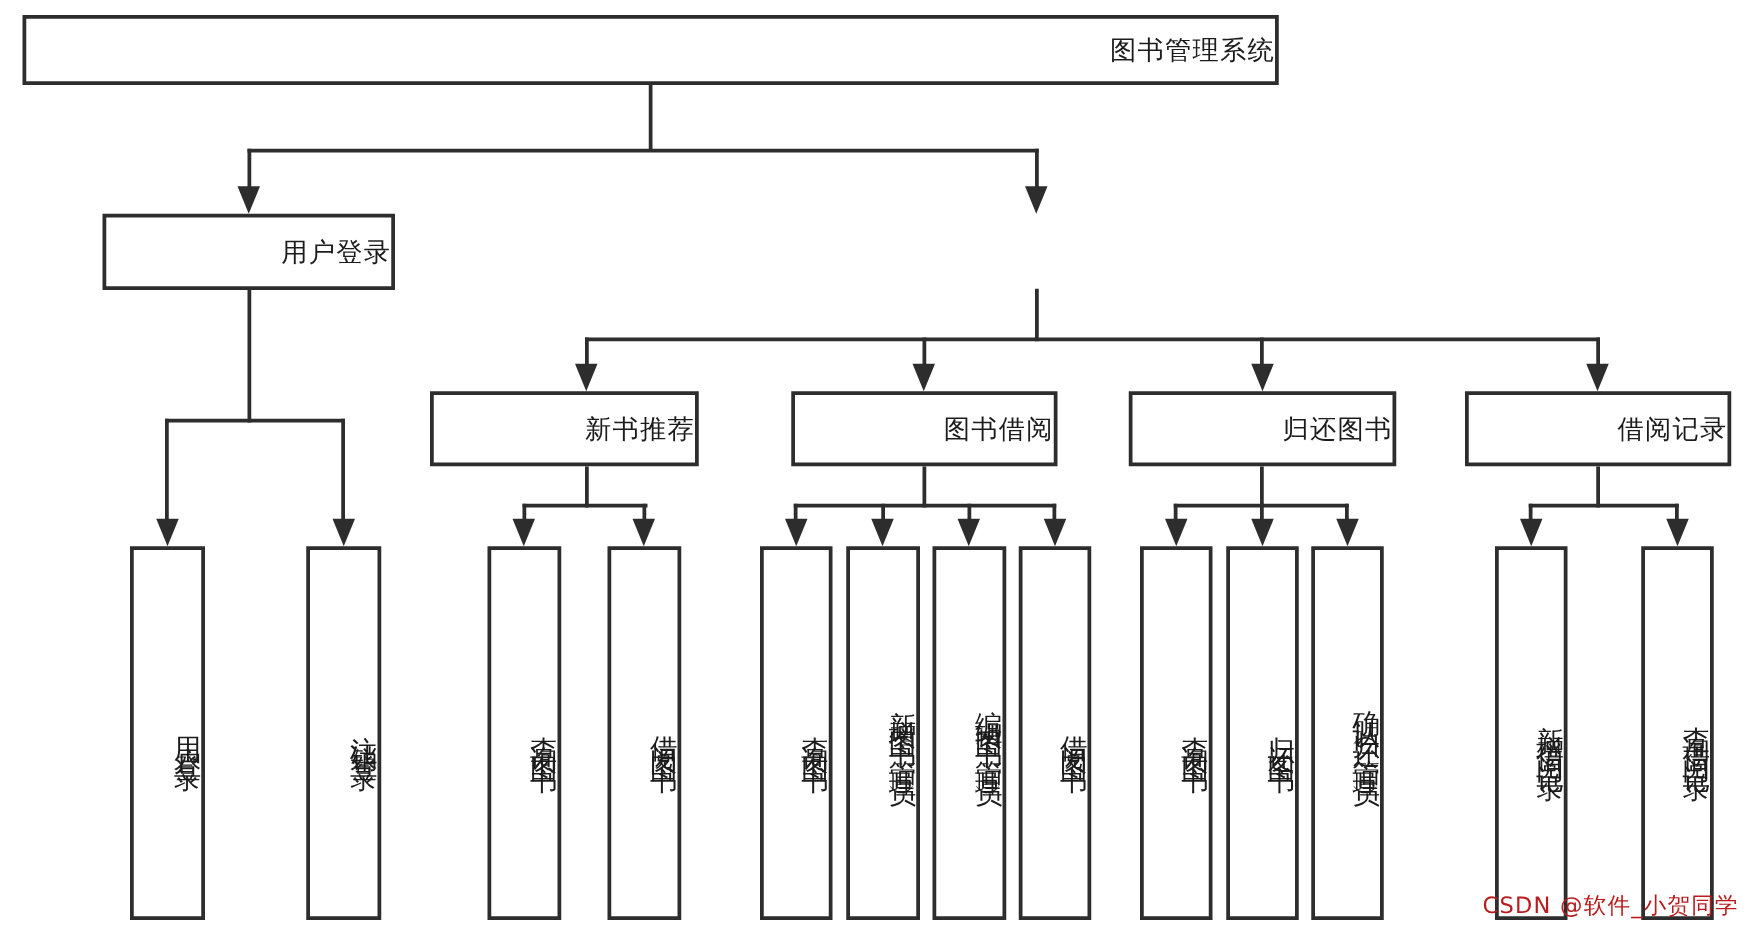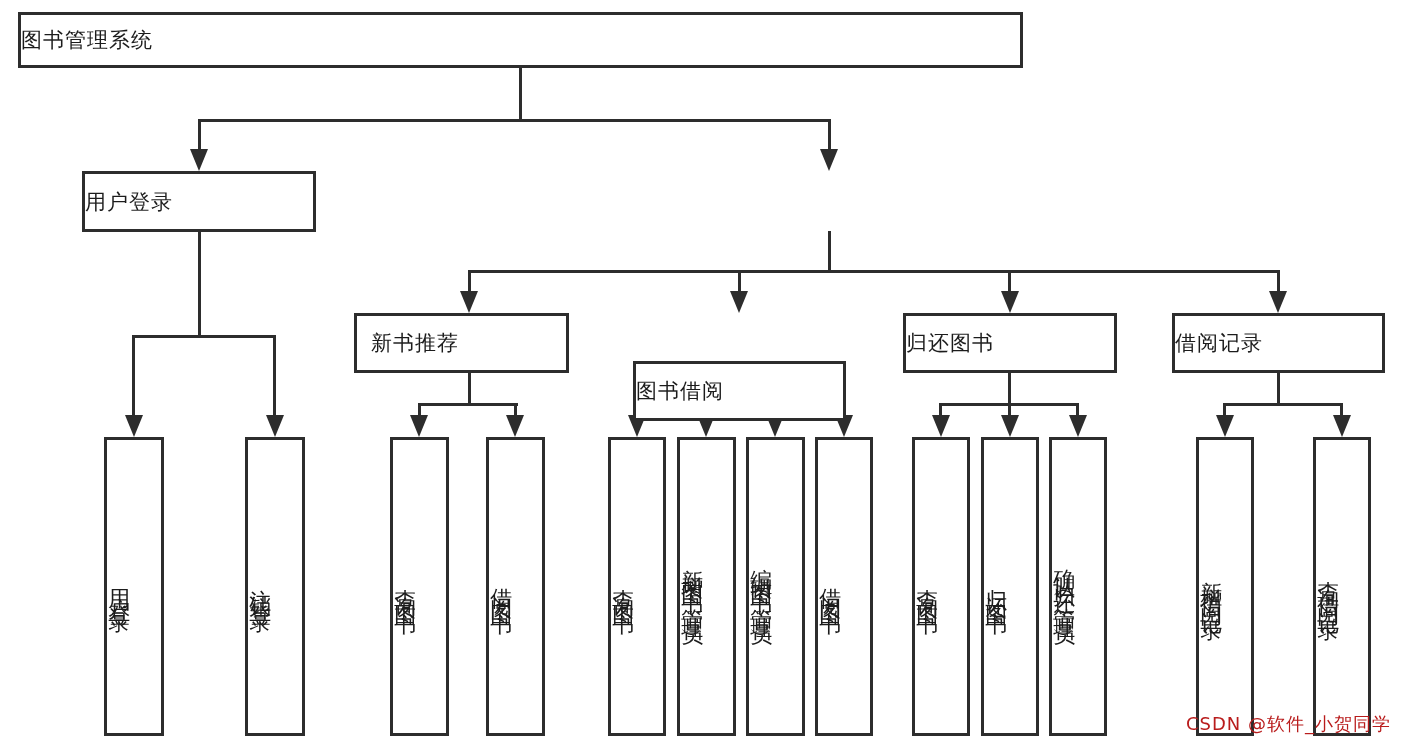--- a/index.html
+++ b/index.html
@@ -15,21 +15,21 @@
     background: #ffffff;
     overflow: hidden;
   }
   .box {
     position: absolute;
     box-sizing: border-box;
     border: 3px solid #2d2d2d;
     background: #ffffff;
     display: flex;
     align-items: center;
-    justify-content: flex-start;
+    justify-content: flex-end;
     color: #1c1c1c;
     font-size: 21px;
     letter-spacing: 1px;
     z-index: 2;
   }
   .leaf .vtext {
     writing-mode: vertical-rl;
     text-orientation: mixed;
     font-size: 22px;
     letter-spacing: 8px;
@@ -92,24 +92,24 @@
   <div class="line" style="left:468px; top:270px; width:812px; height:3px;"></div>
   <div class="line" style="left:468px; top:270px; width:3px; height:22px;"></div>
   <div class="line" style="left:738px; top:270px; width:3px; height:22px;"></div>
   <div class="line" style="left:1008px; top:270px; width:3px; height:22px;"></div>
   <div class="line" style="left:1277px; top:270px; width:3px; height:22px;"></div>
   <div class="arrow" style="left:460px; top:291px;"></div>
   <div class="arrow" style="left:730px; top:291px;"></div>
   <div class="arrow" style="left:1001px; top:291px;"></div>
   <div class="arrow" style="left:1269px; top:291px;"></div>
 
-  <div class="box" style="left:354px; top:313px; width:215px; height:60px;padding-left:14px;">
+  <div class="box" style="left:344px; top:313px; width:215px; height:60px;padding-left:14px;">
     <span>新书推荐</span>
   </div>
-  <div class="box" style="left:633px; top:313px; width:213px; height:60px;margin-top:48px;">
+  <div class="box" style="left:633px; top:313px; width:213px; height:60px;">
     <span>图书借阅</span>
   </div>
   <div class="box" style="left:903px; top:313px; width:214px; height:60px;">
     <span>归还图书</span>
   </div>
   <div class="box" style="left:1172px; top:313px; width:213px; height:60px;">
     <span>借阅记录</span>
   </div>
 
   <div class="line" style="left:468px; top:373px; width:3px; height:33px;"></div>

